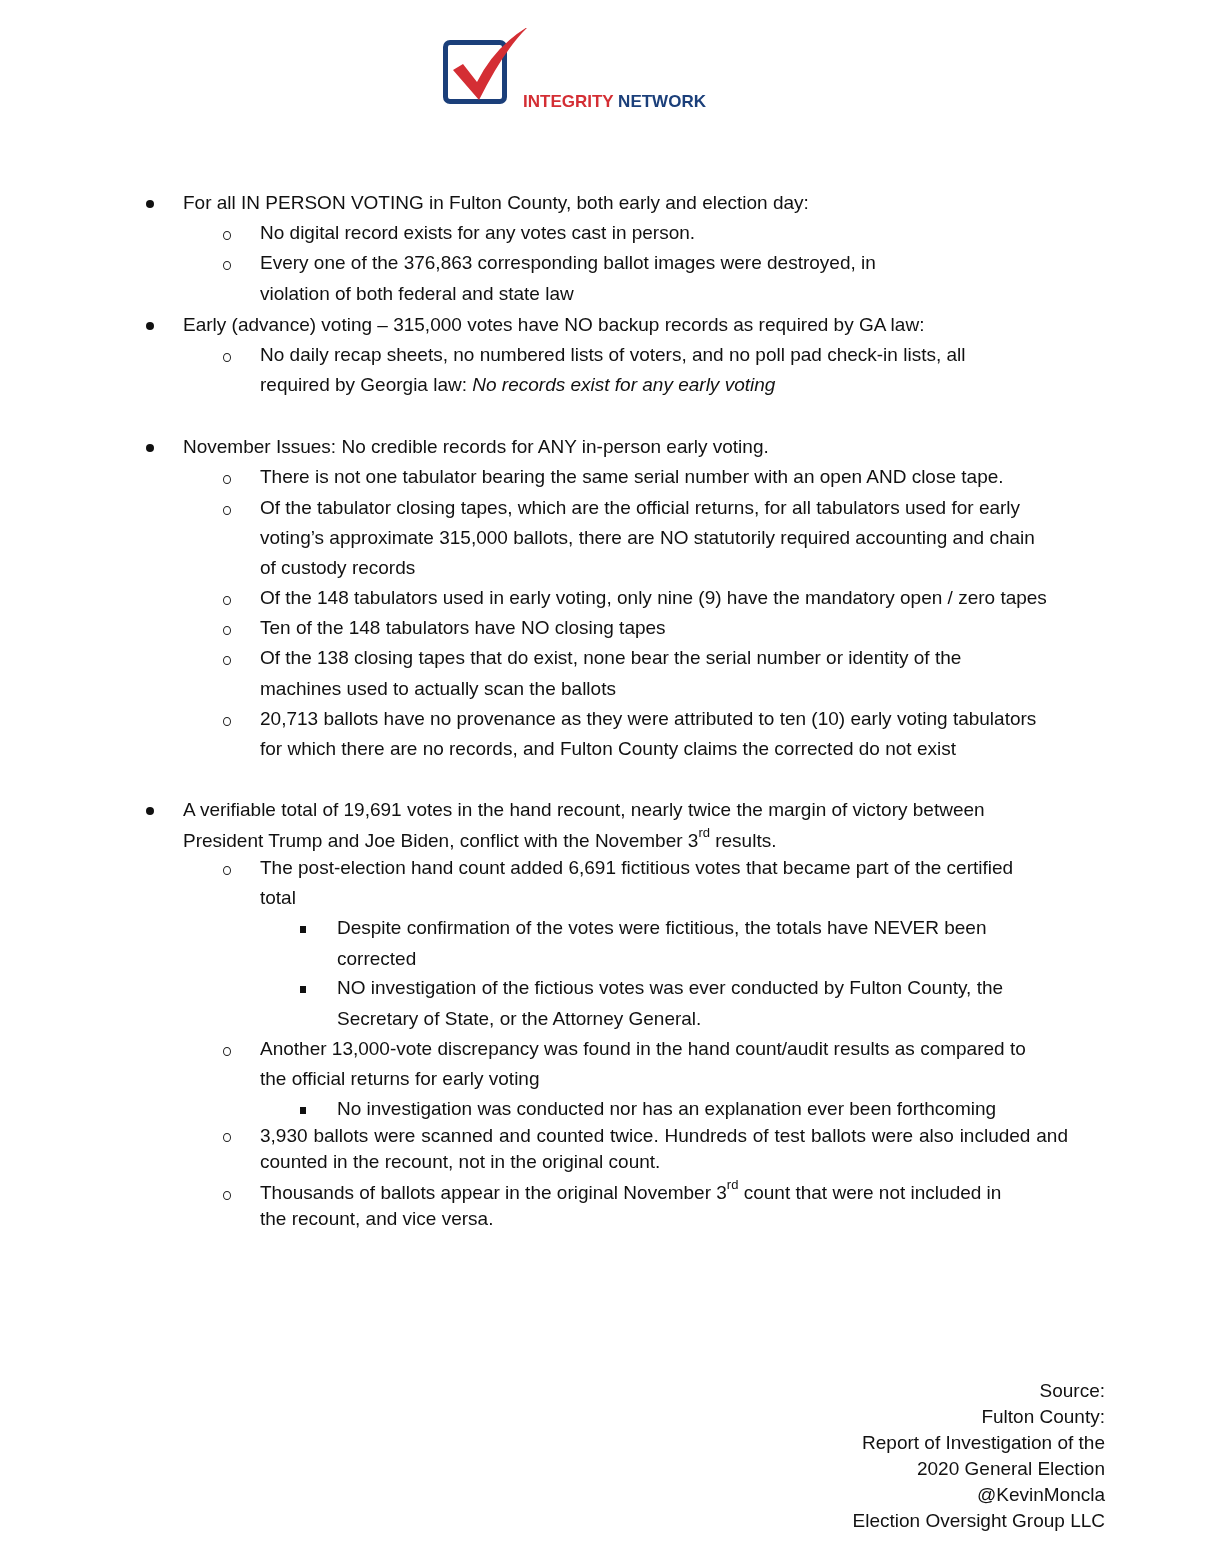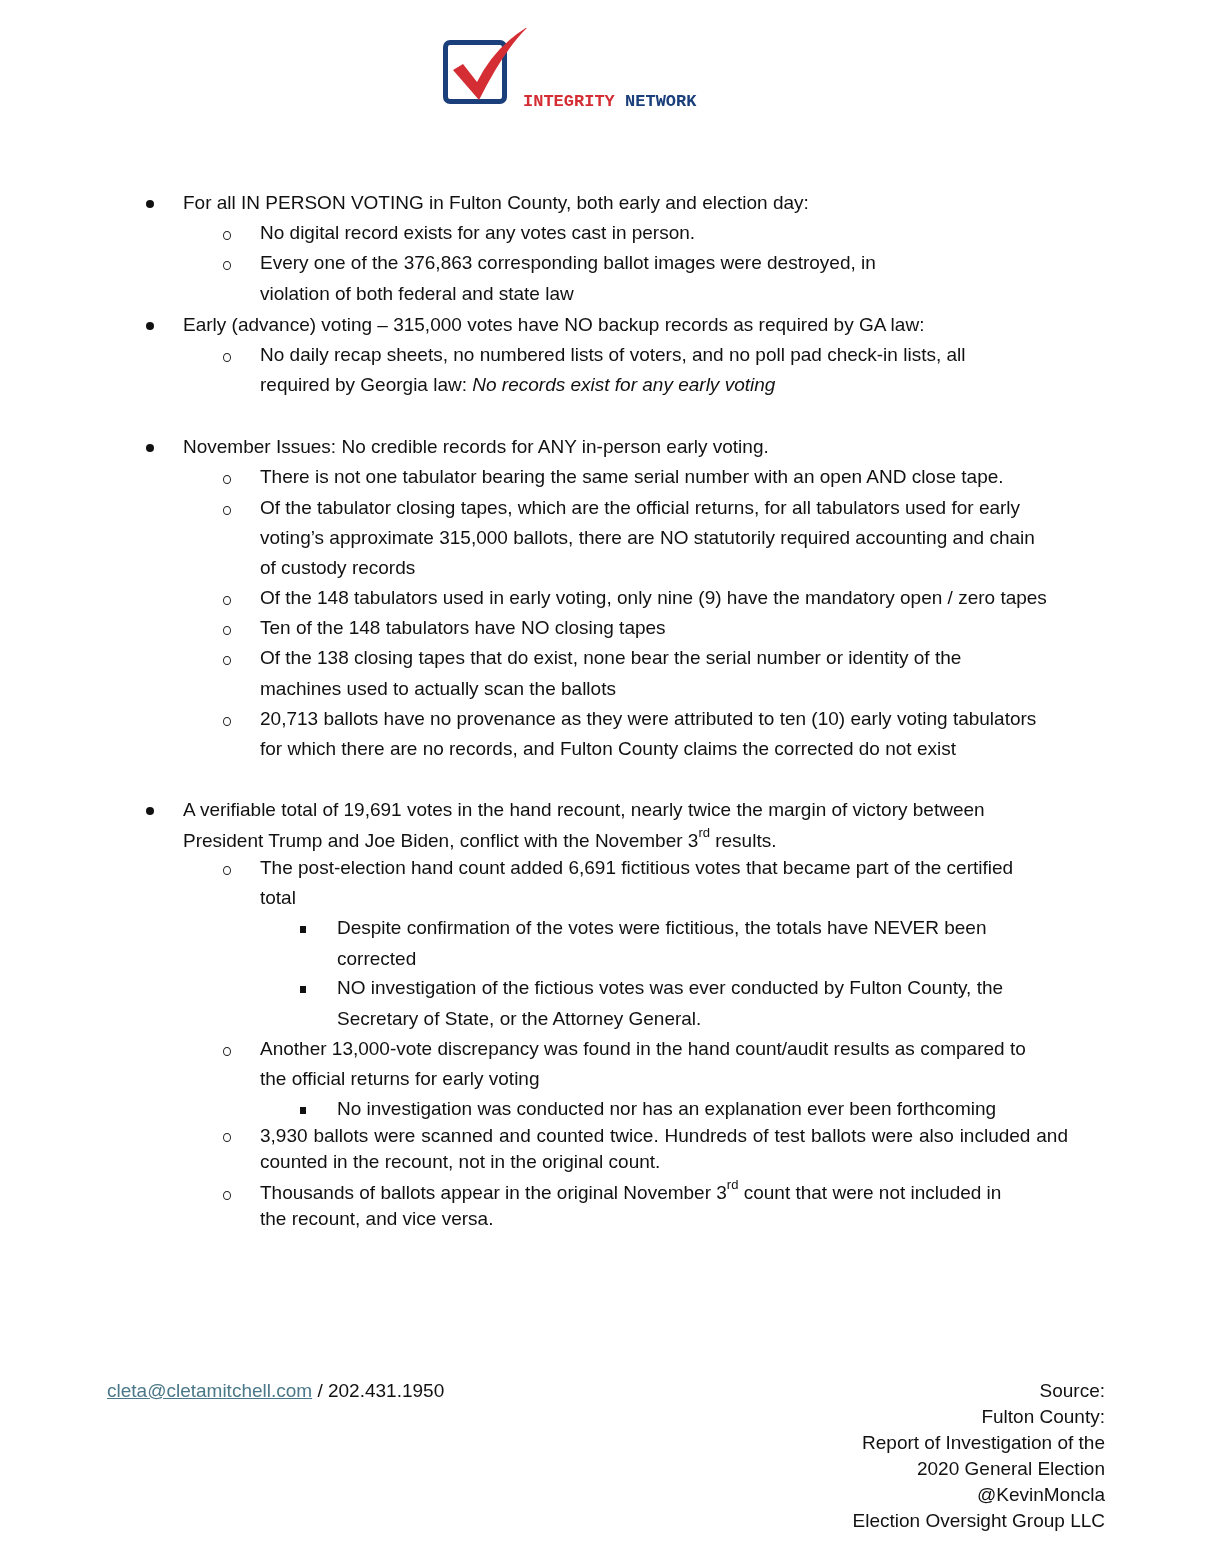--- a/index.html
+++ b/index.html
@@ -17,21 +17,21 @@
     background: #fff;
   }
   .logo-check { position: absolute; left: 6px; top: -2px; width: 80px; height: 80px; }
   .logo-title {
     position: absolute; left: 82px; top: -4px;
     font-family: "DejaVu Serif", "Liberation Serif", serif; font-weight: bold;
     font-size: 56px; letter-spacing: -2px; color: #1b3f7a; line-height: 64px;
   }
   .logo-sub {
     position: absolute; left: 82px; top: 62px;
-    font-family: Liberation Mono, monospace; font-weight: bold;
+    font-family: Liberation Sans, sans-serif; font-weight: bold;
     font-size: 17px; line-height: 20px; white-space: nowrap;
   }
   .logo-sub .red { color: #d42e34; }
   .logo-sub .blue { color: #1b3f7a; }
 
   .content { position: absolute; left: 0; top: 0; width: 1207px; }
   .line {
     position: absolute; white-space: nowrap;
     font-size: 19px; line-height: 24px;
   }
@@ -142,21 +142,20 @@
 
   <span class="bullet-l2" style="top:1126px"></span>
   <div class="line justify" style="left:260px;top:1123px;line-height:26px">3,930 ballots were scanned and counted twice.  Hundreds of test ballots were also included and counted in the recount, not in the original count.</div>
 
   <span class="bullet-l2" style="top:1184px"></span>
   <div class="line" style="left:260px;top:1181px"><span>Thousands of ballots appear in the original November 3</span><sup>rd</sup><span> count that were not included in</span></div>
   <div class="line" style="left:260px;top:1207px">the recount, and vice versa.</div>
 </div>
 
 <div class="footer-left">
-  <div><a>cleta@cletamitchell.com</a><span> / 202.431.1950</span></div>
 </div>
 
 <div class="footer-right">
   <div>Source:</div>
   <div>Fulton County:</div>
   <div>Report of Investigation of the</div>
   <div>2020 General Election</div>
   <div>@KevinMoncla</div>
   <div>Election Oversight Group LLC</div>
 </div>

